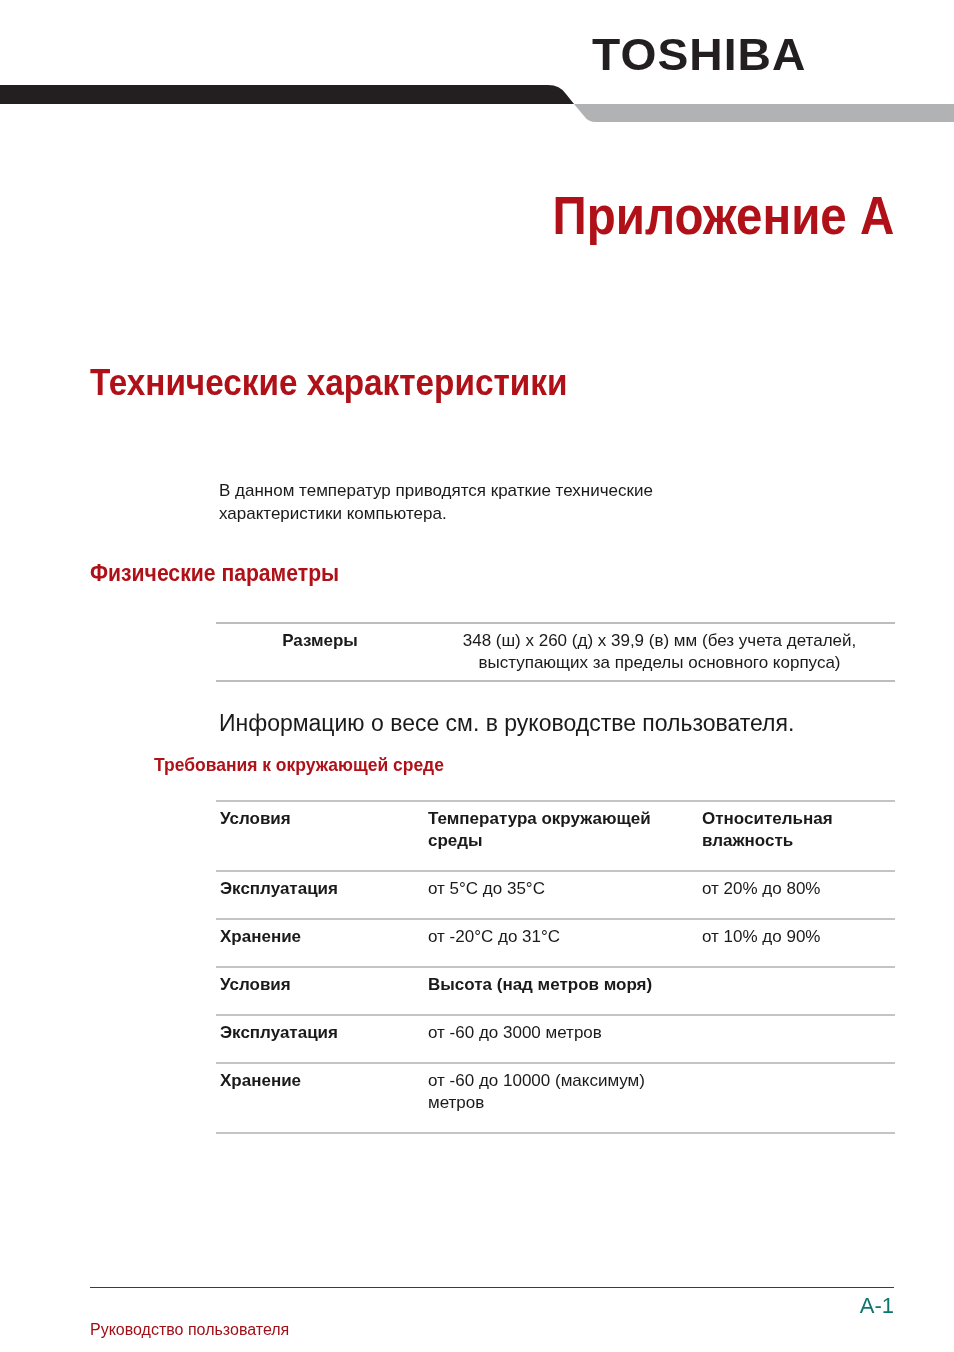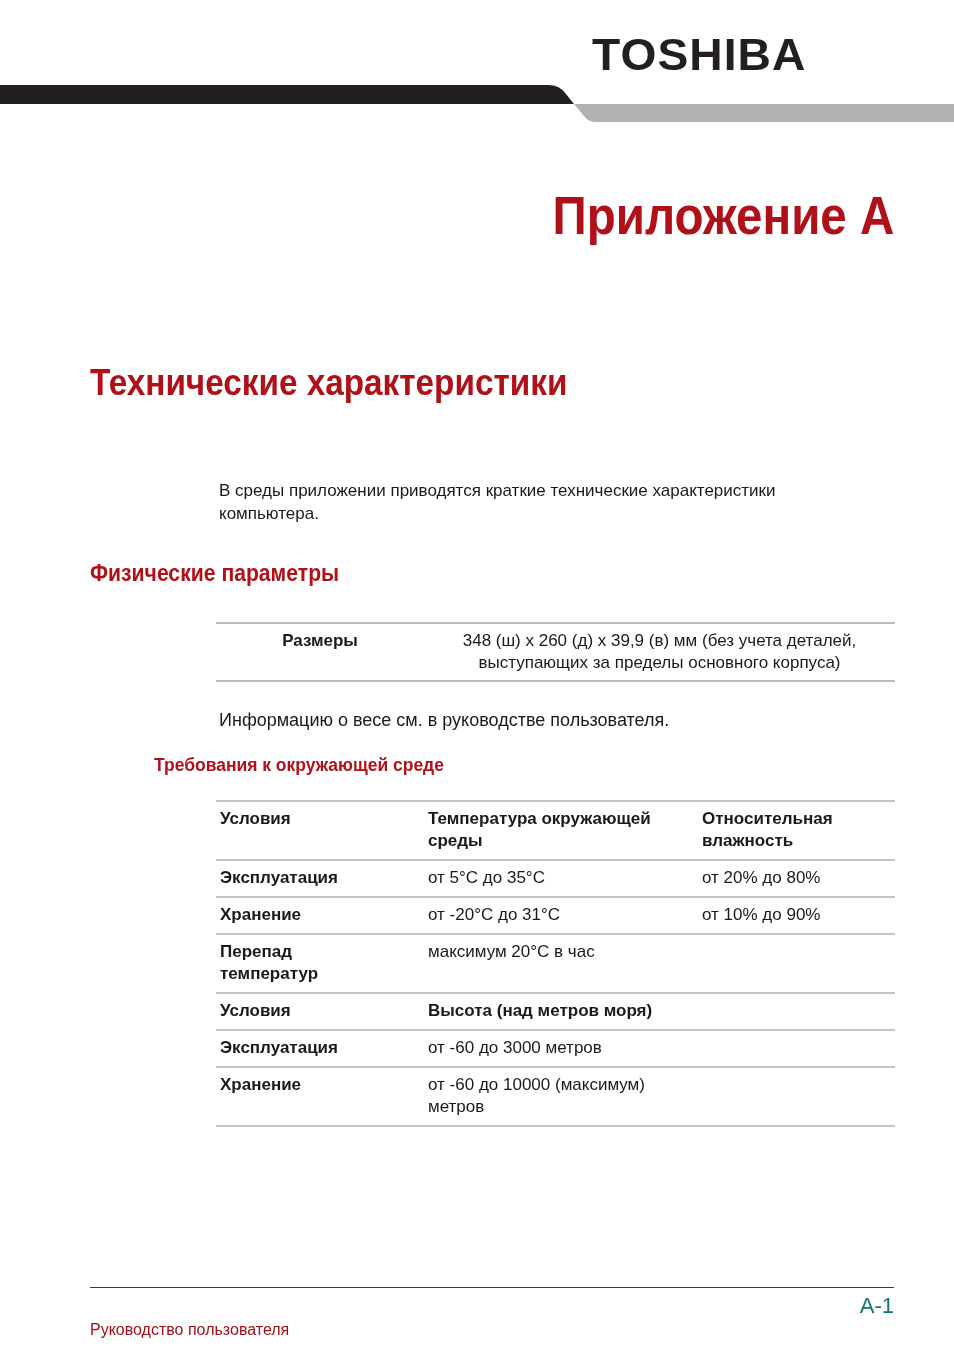--- a/index.html
+++ b/index.html
@@ -16,25 +16,25 @@
   .intro { position: absolute; left: 219px; top: 479px; width: 560px; font-size: 17px; line-height: 23px; margin: 0; }
   .h2 { position: absolute; left: 90px; top: 560px; margin: 0; font-weight: bold; font-size: 23px; color: #b01018;
         transform: scaleX(0.92); transform-origin: left top; white-space: nowrap; }
   .h3 { position: absolute; left: 154px; top: 754px; margin: 0; font-weight: bold; font-size: 19px; color: #b01018;
         transform: scaleX(0.92); transform-origin: left top; white-space: nowrap; }
   table { border-collapse: collapse; position: absolute; left: 216px; width: 679px; font-size: 17px; }
   td { vertical-align: top; padding: 0 4px; line-height: 22px; }
   .t1 { top: 622px; }
   .t1 td { padding-top: 6px; padding-bottom: 6px; text-align: center; }
   .t1 tr { border-top: 2px solid #bdbdbd; border-bottom: 2px solid #bdbdbd; }
-  .note { position: absolute; left: 219px; top: 710px; font-size: 18px; margin: 0; }
+  .note { position: absolute; left: 219px; top: 710px; font-size: 23px; margin: 0; }
   .t2 { top: 800px; }
   .t2 tr { border-top: 2px solid #c4c4c4; }
   .t2 tr:last-child { border-bottom: 2px solid #c4c4c4; }
-  .t2 td { padding-top: 6px; padding-bottom: 7px; margin-top: 40px; }
+  .t2 td { padding-top: 6px; padding-bottom: 18px; margin-top: 40px; }
   .b { font-weight: bold; }
   .c1 { width: 200px; }
   .c2 { width: 266px; }
   .footer-line { position: absolute; left: 90px; top: 1287px; width: 804px; height: 1px; background: #a01018; }
   .footer-left { position: absolute; left: 90px; top: 1321px; font-size: 16px; color: #a01018; }
   .footer-right { position: absolute; right: 60px; top: 1293px; font-size: 22px; color: #0f766e; }
 </style>
 </head>
 <body>
 
@@ -42,21 +42,21 @@
 
 <svg class="bar-svg" width="954" height="45" viewBox="0 0 954 45">
   <path d="M0,5 L548,5 Q560,5 566,14 L574,24 L0,24 Z" fill="#231f20"></path>
   <path d="M574,24 L954,24 L954,42 L596,42 Q588,42 584,36 Z" fill="#b1b2b4"></path>
 </svg>
 
 <h1 class="chapter-title">Приложение A</h1>
 
 <h2 class="h1">Технические характеристики</h2>
 
-<p class="intro">В среды приложении приводятся краткие технические характеристики компьютера.</p>
+<p class="intro">В данном температур приводятся краткие технические характеристики компьютера.</p>
 
 <h3 class="h2">Физические параметры</h3>
 
 <table class="t1">
   <tbody>
       <tr>
     <td class="b" style="width:200px">Размеры</td>
     <td>348 (ш) x 260 (д) x 39,9 (в) мм (без учета деталей, выступающих за пределы основного корпуса)</td>
   </tr>
 </tbody>
@@ -77,25 +77,20 @@
     <td class="b">Эксплуатация</td>
     <td>от 5°C до 35°C</td>
     <td>от 20% до 80%</td>
   </tr>
   <tr>
     <td class="b">Хранение</td>
     <td>от -20°C до 31°C</td>
     <td>от 10% до 90%</td>
   </tr>
   <tr>
-    <td class="b" style="padding-right:60px">Перепад температур</td>
-    <td>максимум 20°C в час</td>
-    <td></td>
-  </tr>
-  <tr>
     <td class="b">Условия</td>
     <td class="b" style="padding-right:40px">Высота (над метров моря)</td>
     <td></td>
   </tr>
   <tr>
     <td class="b">Эксплуатация</td>
     <td>от -60 до 3000 метров</td>
     <td></td>
   </tr>
   <tr>

